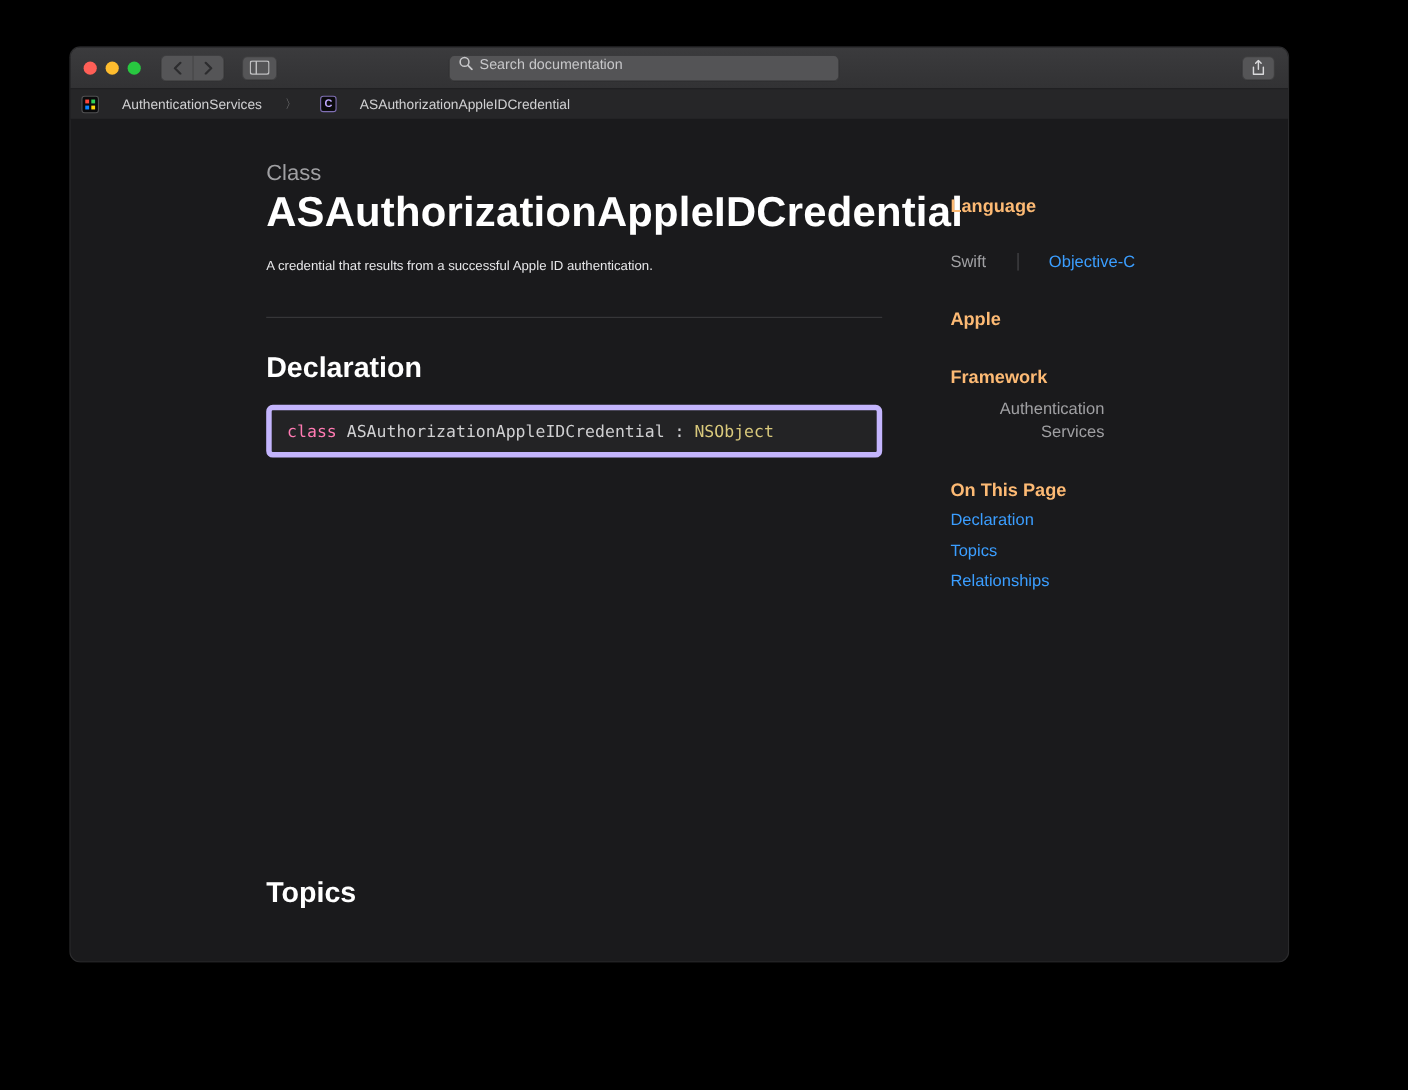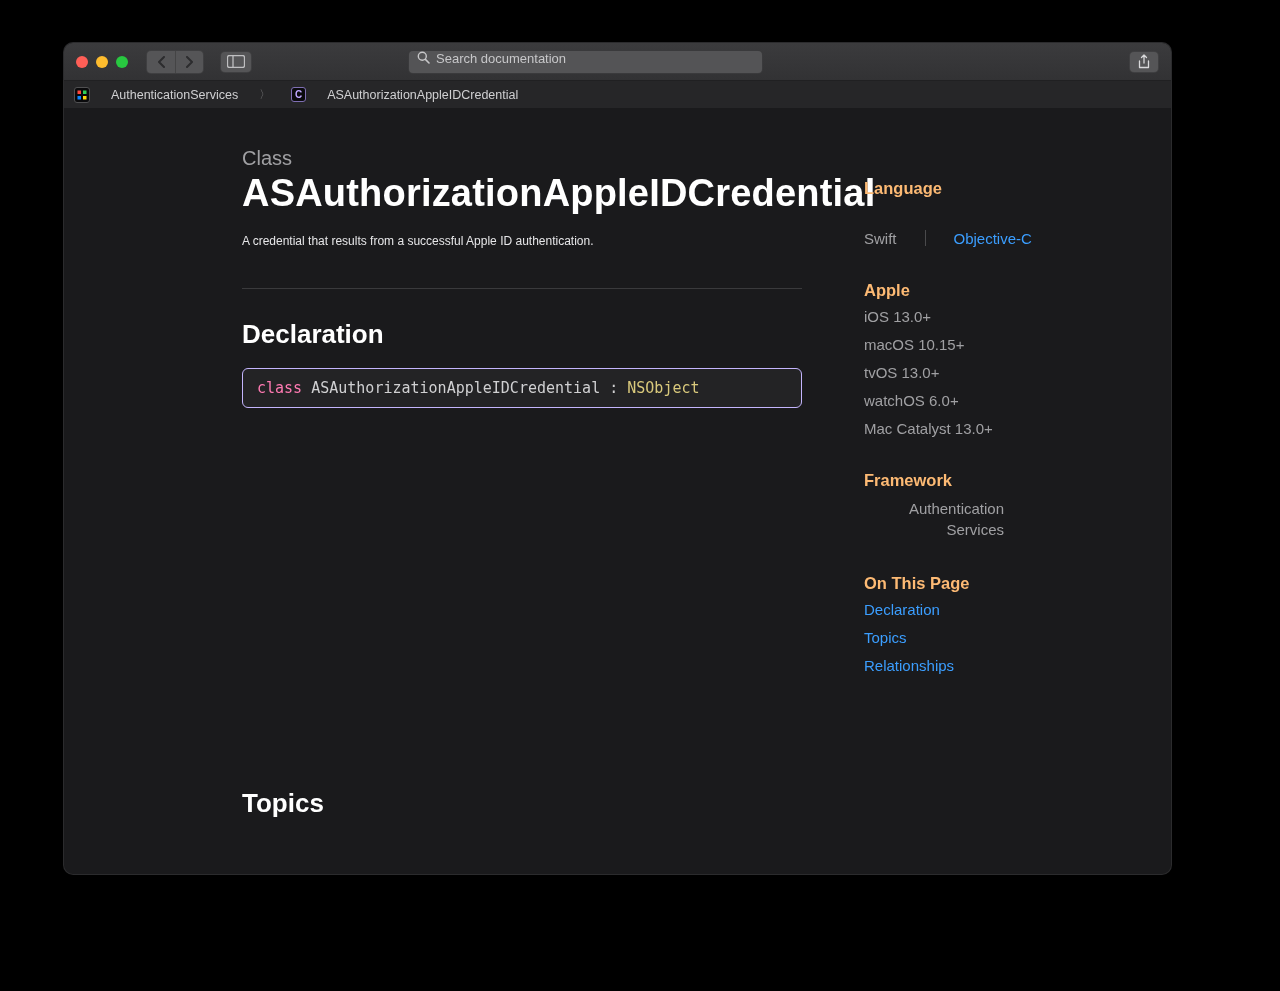--- a/index.html
+++ b/index.html
@@ -134,21 +134,21 @@
     max-width: 560px; line-height: 1.45; font-weight: 400;
   }
   hr.rule {
     border: none; border-top: 1px solid #3a3a3c;
     margin: 38px 0 30px 0; width: 560px;
   }
   h2.section { font-size: 26px; font-weight: 700; color: #fff; margin-bottom: 18px;}
   .codeblock {
     width: 560px;
     background: #232325;
-    border: 1px solid #c4b5fd;
+    border: 5px solid #c4b5fd;
     border-radius: 6px;
     padding: 10px 14px;
     font-family: "SF Mono", Menlo, Consolas, monospace;
     font-size: 15px;
     color: #d0d0d2;
   }
   .tok-kw   { color: #ff7ab2; }
   .tok-type { color: #d0d0d2; }
   .tok-super{ color: #d9c97c; }
 
@@ -259,27 +259,20 @@
         <h3>Language</h3>
         <div class="lang-row">
           <span class="lang-swift">Swift</span>
           <span class="lang-sep"></span>
           <span class="link">Objective-C</span>
         </div>
       </div>
 
       <div class="block">
         <h3>Apple</h3>
-        <ul class="sdk-list">
-          <li>iOS 13.0+</li>
-          <li>macOS 10.15+</li>
-          <li>tvOS 13.0+</li>
-          <li>watchOS 6.0+</li>
-          <li>Mac Catalyst 13.0+</li>
-        </ul>
       </div>
 
       <div class="block">
         <h3>Framework</h3>
         <div class="fw-name">Authentication Services</div>
       </div>
 
       <div class="block">
         <h3>On This Page</h3>
         <ul class="otp-list">

